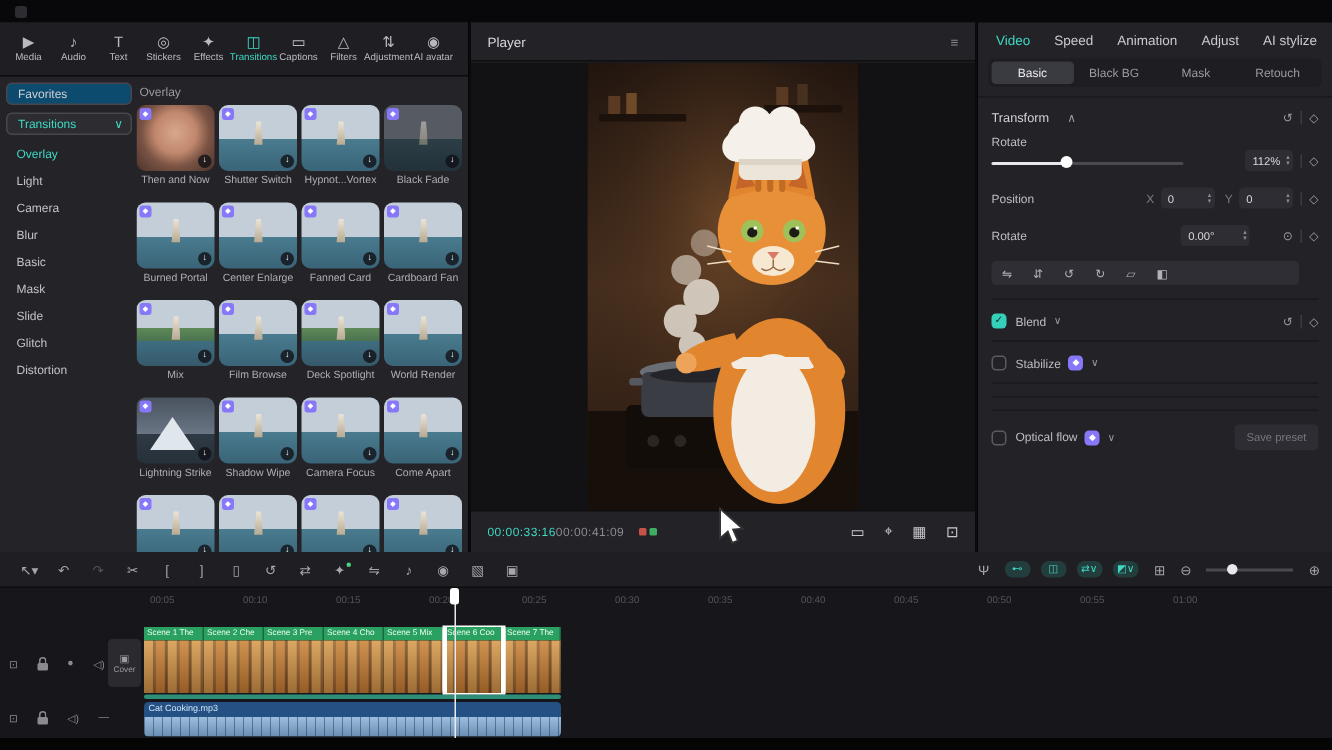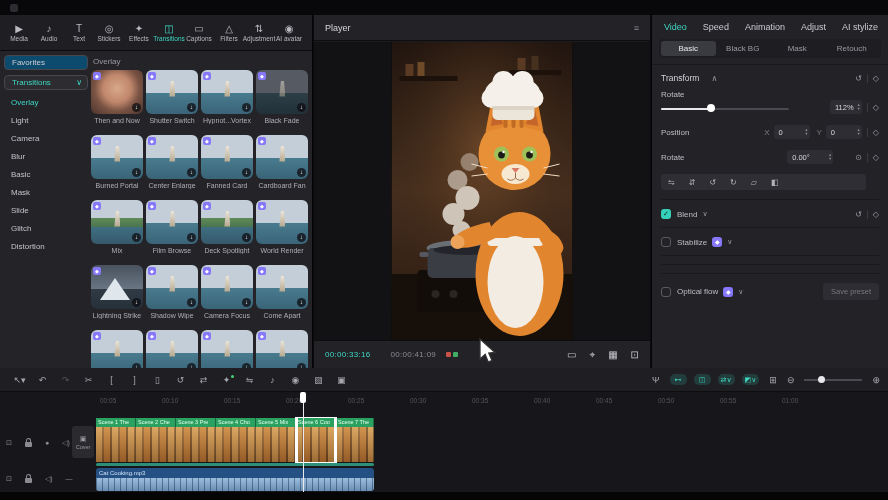--- a/index.html
+++ b/index.html
@@ -59,21 +59,21 @@
   
   .player-header{height:26px;background:#222227;border-bottom:1px solid #0e0e10;display:flex;align-items:center;
                  justify-content:space-between;padding:0 11px;}
   .player-title{font-size:9px;color:#d6d6db;}
   .ph-icon{font-size:9px;color:#8a8a90;}
   .stage{position:absolute;top:27px;left:0;right:0;bottom:28px;background:#121215;}
   .video-frame{position:absolute;left:50%;top:0;transform:translateX(-50%);width:181px;height:100%;background:#000;}
   .player-bar{position:absolute;left:0;right:0;bottom:0;height:28px;background:#222227;border-top:1px solid #0e0e10;
               display:flex;align-items:center;padding:0 11px;}
   .tc-current{color:#3ed8c3;font-size:8px;letter-spacing:.3px;}
-  .tc-total{color:#8a8a90;font-size:8px;margin-left:20px;letter-spacing:.3px;}
+  .tc-total{color:#8a8a90;font-size:8px;margin-left:0;letter-spacing:.3px;}
   .mini-markers{display:flex;gap:2px;margin-left:10px;}
   .mm{width:5px;height:5px;border-radius:1px;}
   .mm.red{background:#c75248;} .mm.green{background:#3fae62;}
   .pb-icons{margin-left:auto;display:flex;gap:13px;color:#c6c6cc;font-size:10px;}
   .pb-icons span{cursor:pointer;}
 
   
   .tabs{display:flex;padding:7px 12px 5px;gap:16px;}
   .tab{font-size:9px;color:#c9c9cf;cursor:pointer;white-space:nowrap;}
   .tab.active{color:#3ed8c3;}

